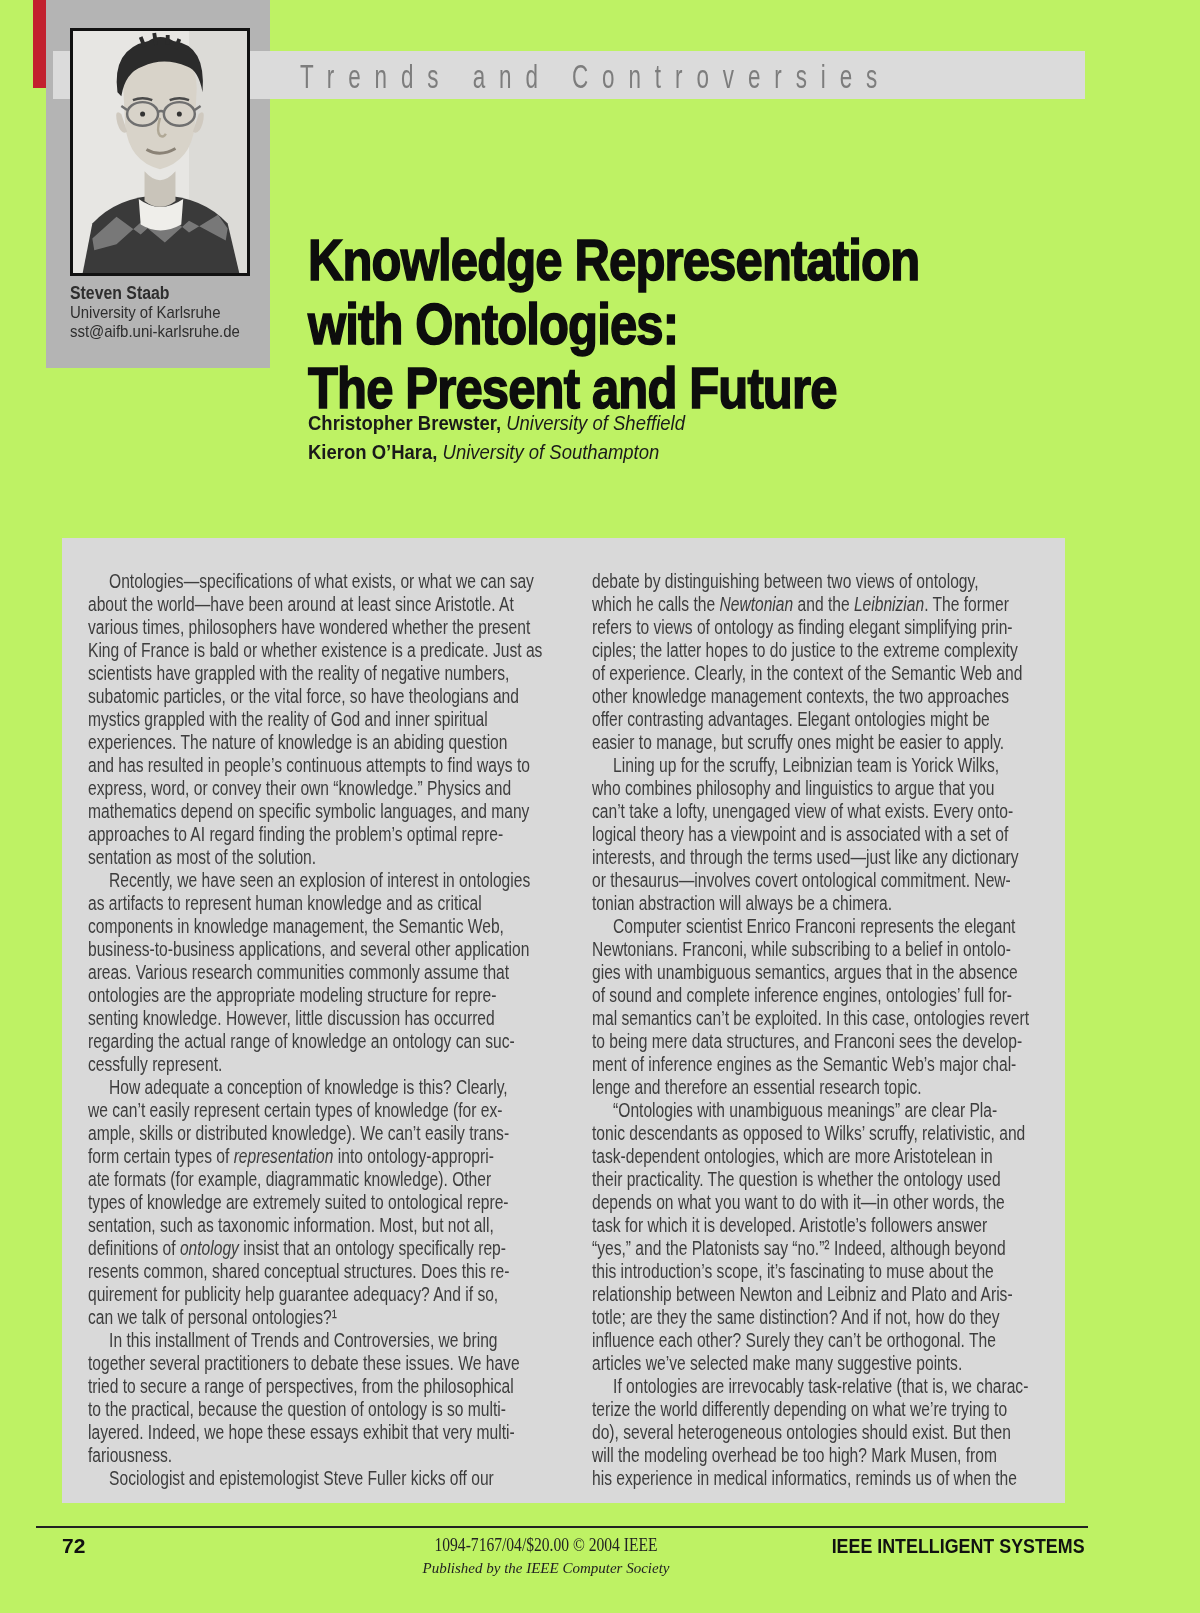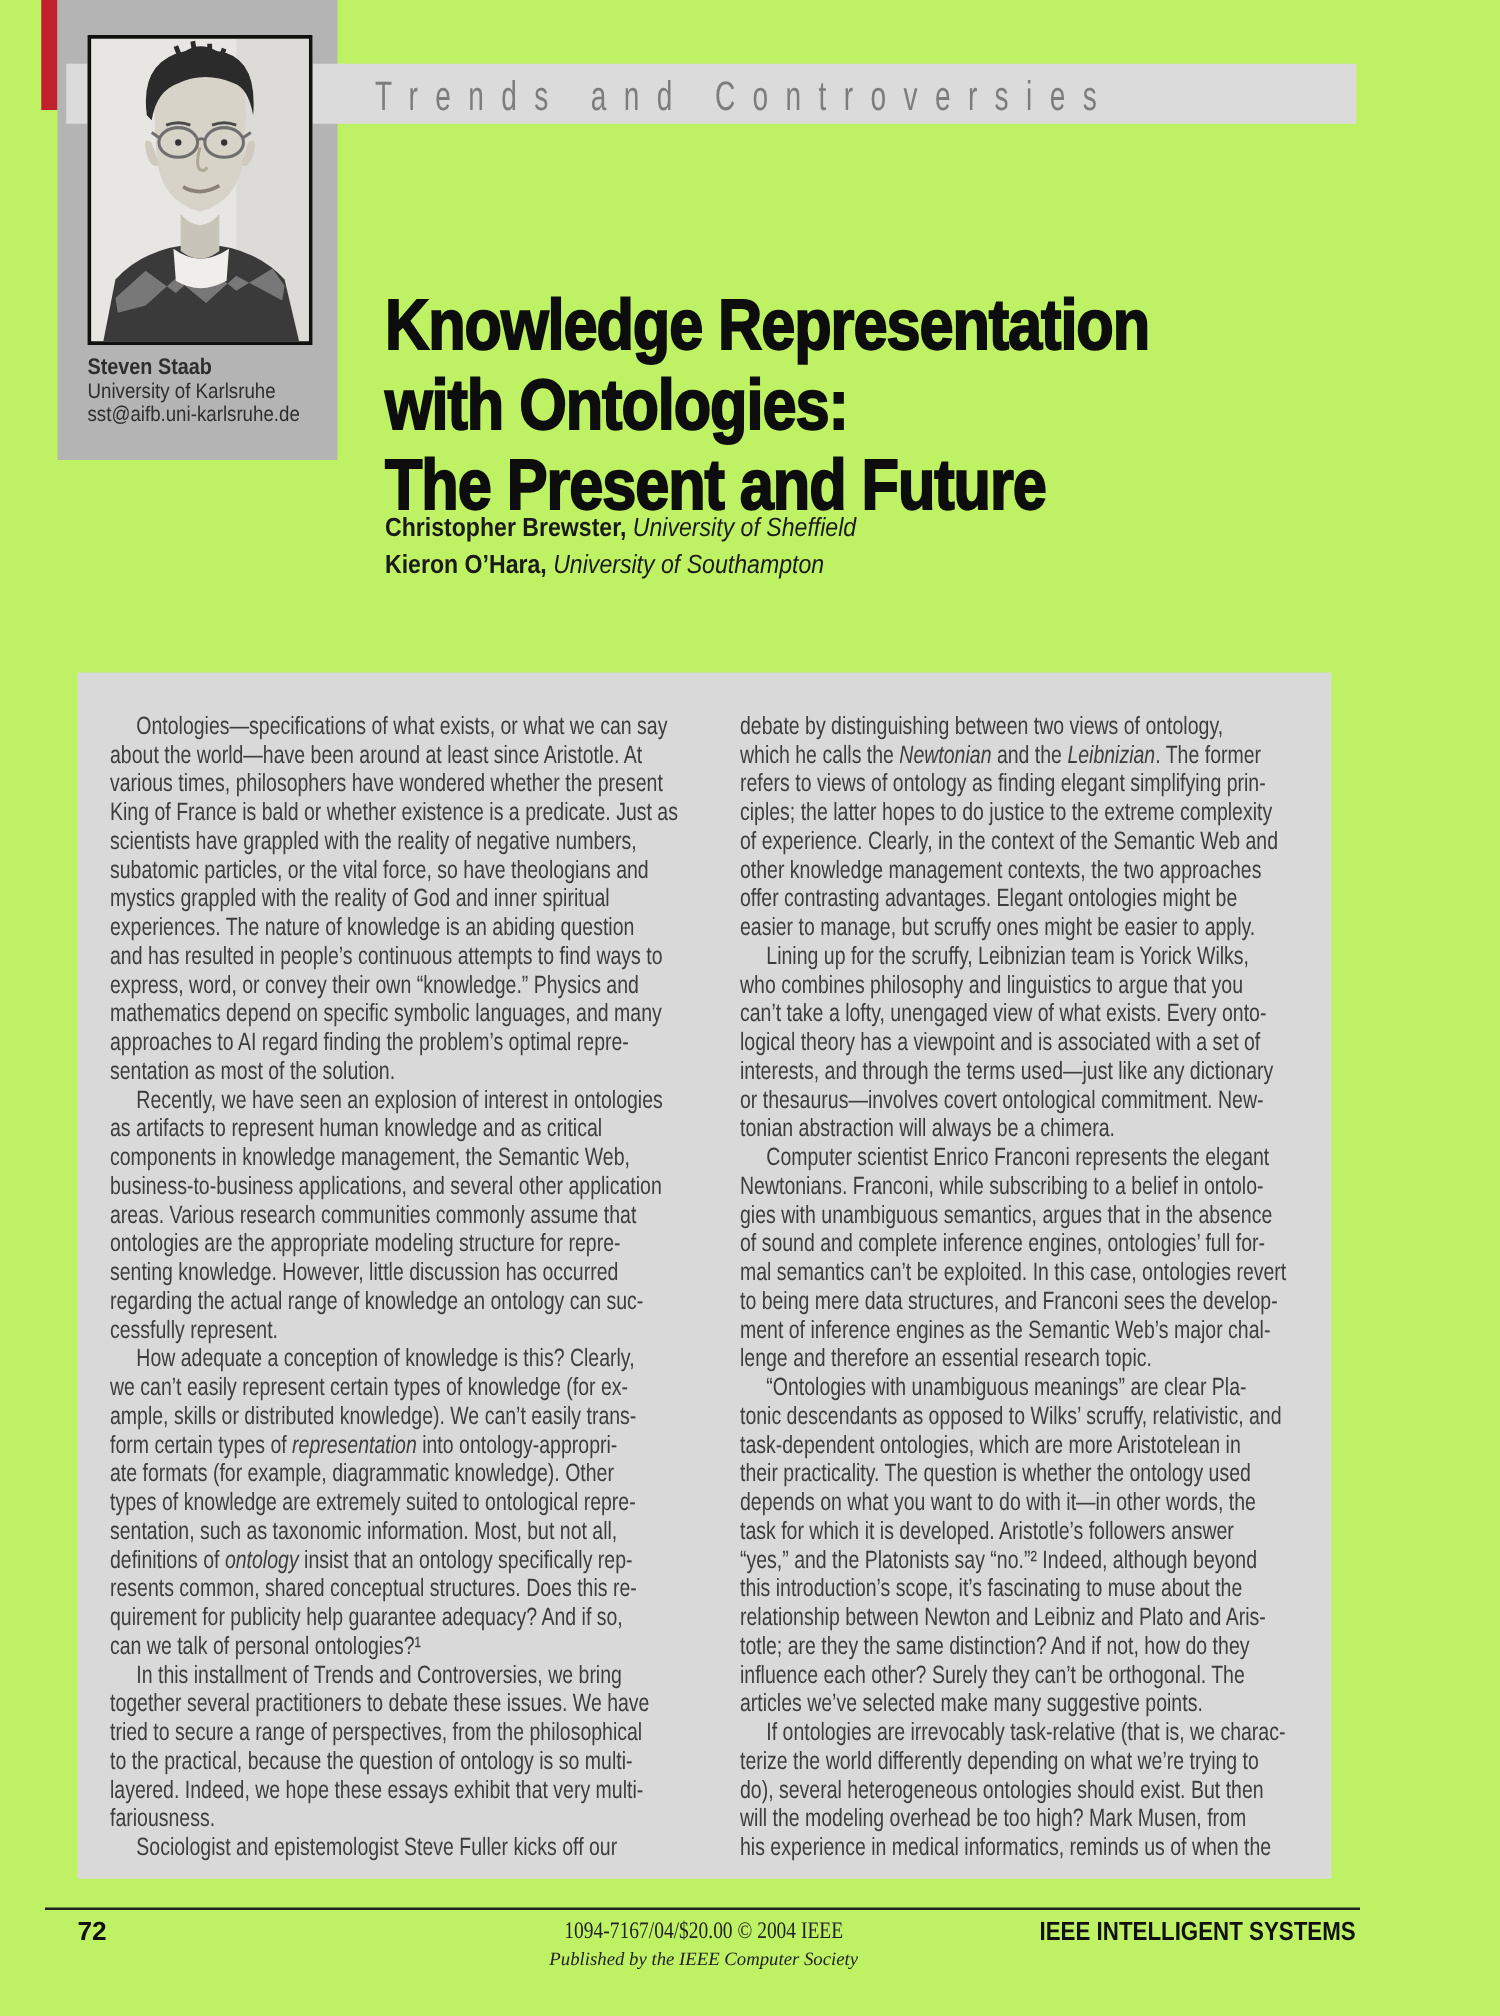--- a/index.html
+++ b/index.html
@@ -44,21 +44,21 @@
        color:#3d3d3d;font-size:20px;}
   .col-left{left:88px;}
   .col-right{left:592px;}
   .tl{height:23px;line-height:23px;white-space:nowrap;}
   .pind{padding-left:27px;}
   .it{font-style:italic;}
 
   
   .foot-rule{position:absolute;left:36px;top:1526px;width:1052px;height:2px;background:#222;}
   .page-num{position:absolute;left:62px;top:1534px;font-weight:bold;font-size:21px;color:#111;}
-  .foot-center{position:absolute;left:363px;top:1534px;width:400px;text-align:center;
+  .foot-center{position:absolute;left:346px;top:1534px;width:400px;text-align:center;
                font-family:"Liberation Serif",serif;color:#222;}
   .foot-copy{font-size:19px;transform:scaleX(0.82);transform-origin:50% 0;white-space:nowrap;}
   .foot-pub{font-size:15px;font-style:italic;margin-top:4px;white-space:nowrap;}
   .foot-journal{position:absolute;right:115px;top:1534px;font-weight:bold;font-size:21px;
                 color:#111;white-space:nowrap;transform:scaleX(0.85);transform-origin:100% 0;}
 </style>
 </head>
 <body>
 
 <div id="page">

